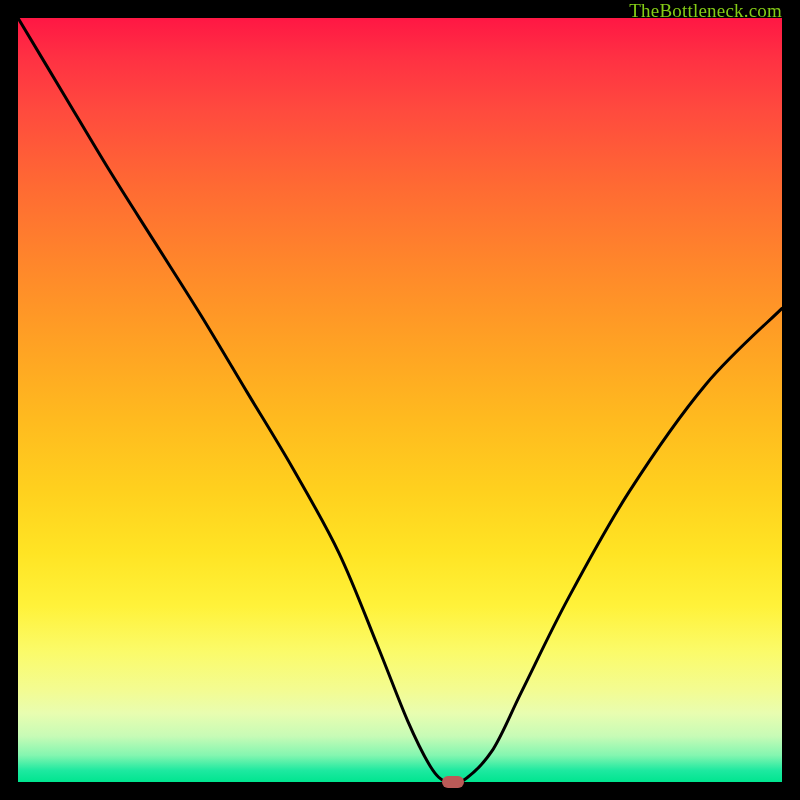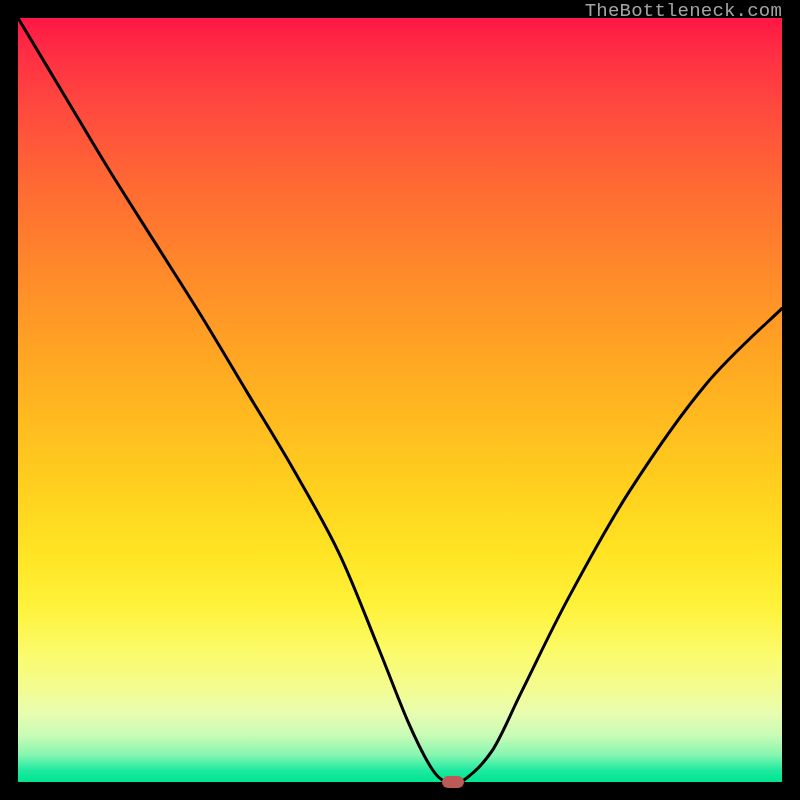--- a/index.html
+++ b/index.html
@@ -55,22 +55,22 @@
     width: 22px;
     height: 12px;
     border-radius: 6px;
     background: #bb5a57;
     transform: translate(-50%, -50%);
   }
   .watermark {
     position: absolute;
     top: 0;
     right: 18px;
-    color: #a3a3a3;
-    font-family: Liberation Mono, monospace;
+    color: #84cc16;
+    font-family: Liberation Serif, serif;
     font-size: 19px;
     letter-spacing: 0.2px;
     user-select: none;
   }
 </style>
 </head>
 <body>
 
 <div class="stage">
   <div class="watermark">TheBottleneck.com</div>

